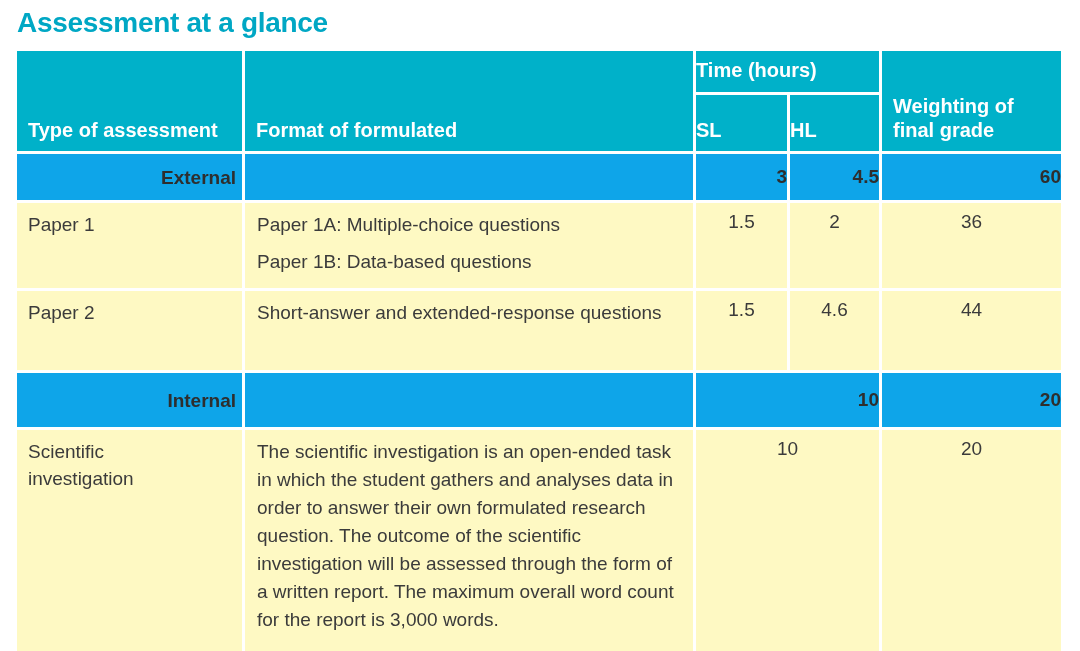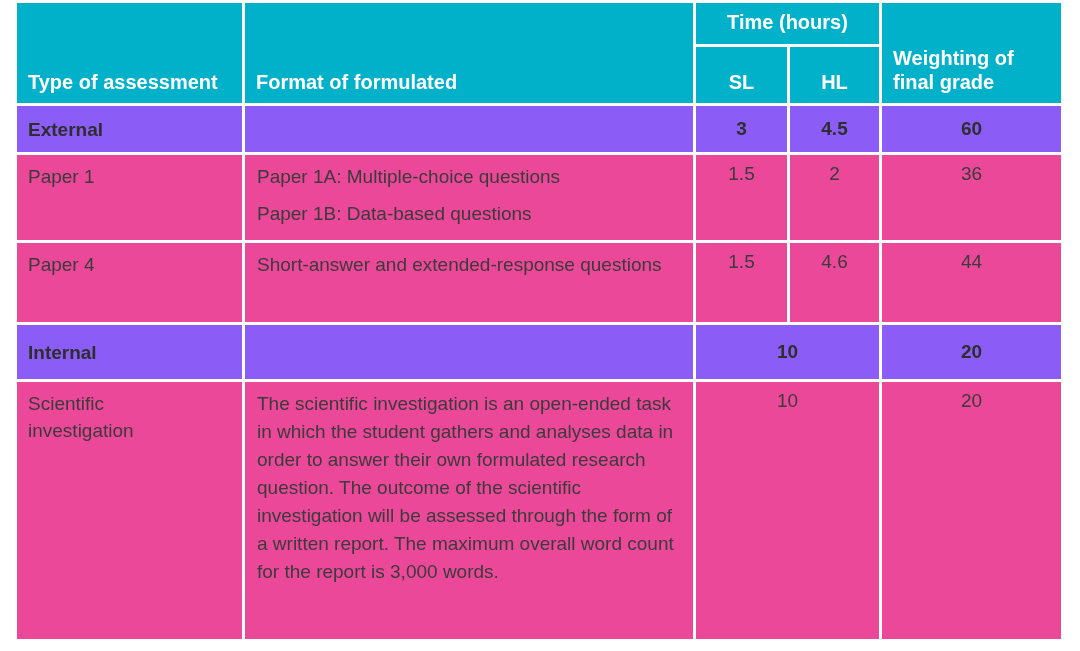--- a/index.html
+++ b/index.html
@@ -39,72 +39,73 @@
   th {
     background: #00b1c9;
     color: #ffffff;
     font-weight: 700;
     font-size: 20px;
     text-align: left;
     padding: 0 0 9px 11px;
     vertical-align: bottom;
   }
   th.center {
-    text-align: center;
     padding-left: 0;
   }
   th.time-group {
     vertical-align: middle;
     padding-bottom: 2px;
     height: 39px;
   }
   tr.hr2 th { height: 47px; margin-top: 10px; }
   th .wrap-narrow { max-width: 150px; line-height: 24px; }
 
   td {
     font-size: 19px;
     color: #3b3b3b;
-    background: #ec4899;
+    background: #fef9c3;
     vertical-align: top;
     padding: 0;
   }
   td.label {
     padding: 8px 6px 0 11px;
     line-height: 27px;
   }
   td.fmt {
     padding: 8px 10px 0 12px;
     line-height: 28px;
   }
   td.fmt .fmt-line { margin: 0 0 9px 0; }
   td.num {
     text-align: center;
     padding-top: 8px;
   }
   tr.section td {
-    background: #8b5cf6;
+    background: #0ea5e9;
     color: #2e2e2e;
     font-weight: 700;
     vertical-align: middle;
+    text-align: right;
   }
   tr.section td.label { padding-top: 0; }
   tr.section td.num   { padding-top: 0; }
 
   tr.r-external td { height: 38px; }
   tr.r-paper1 td   { height: 77px; }
   tr.r-paper2 td   { height: 71px; }
   tr.r-internal td { height: 46px; }
   tr.r-sci td      { height: 249px; }
 
   .narrow-label { max-width: 130px; }
 </style>
 </head>
 <body>
 
 <div class="page">
+  <h1 class="page-title">Assessment at a glance</h1>
 
   <table class="assessment">
     <colgroup>
       <col class="c-type">
       <col class="c-format">
       <col class="c-sl">
       <col class="c-hl">
       <col class="c-weight">
     </colgroup>
     <thead>
@@ -135,21 +136,21 @@
         <td class="fmt">
           <div class="fmt-line">Paper 1A: Multiple-choice questions</div>
           <div class="fmt-line">Paper 1B: Data-based questions</div>
         </td>
         <td class="num">1.5</td>
         <td class="num">2</td>
         <td class="num">36</td>
       </tr>
 
       <tr class="r-paper2">
-        <td class="label">Paper 4</td>
+        <td class="label">Paper 2</td>
         <td class="fmt">
           <div class="fmt-line">Short-answer and extended-response questions</div>
         </td>
         <td class="num">1.5</td>
         <td class="num">4.6</td>
         <td class="num">44</td>
       </tr>
 
       <tr class="section r-internal">
         <td class="label">Internal</td>

